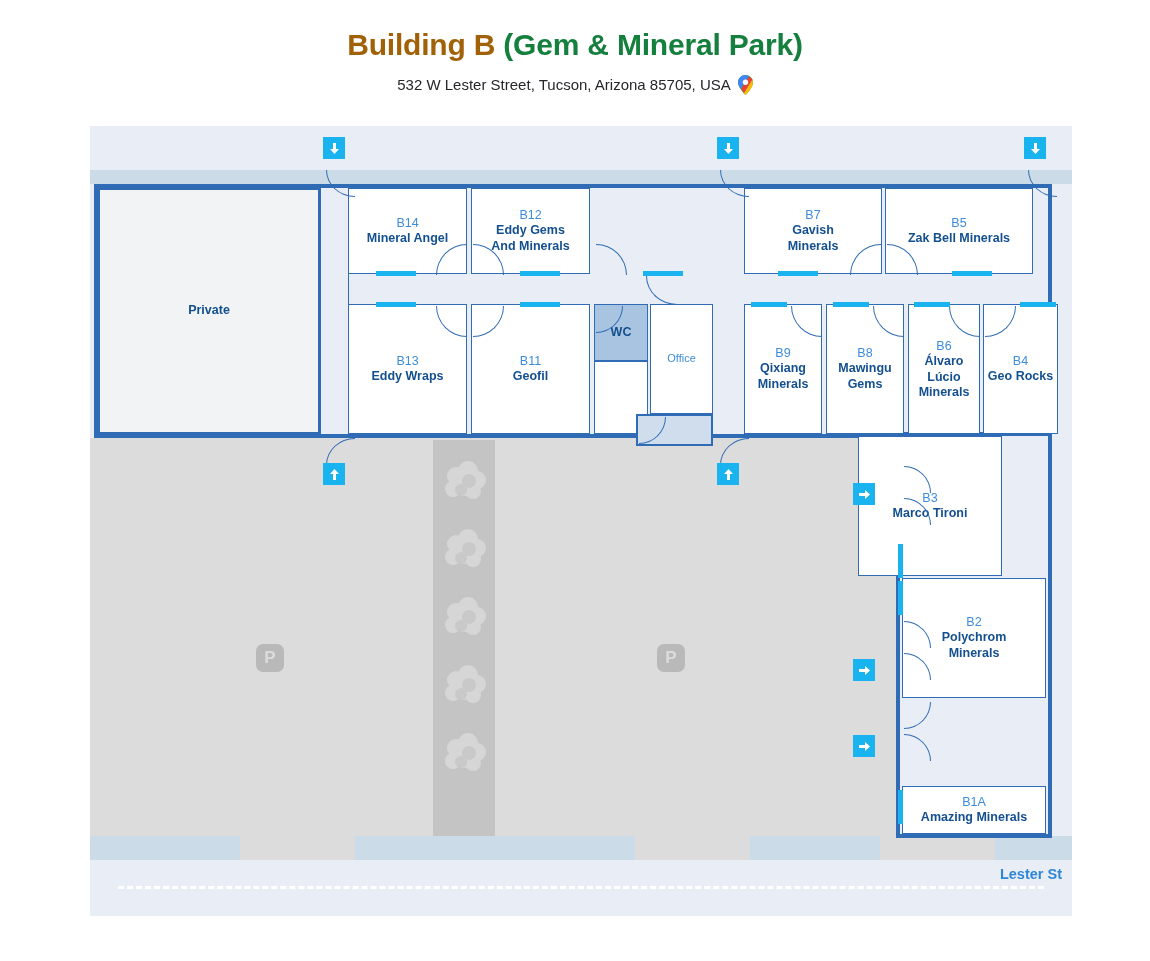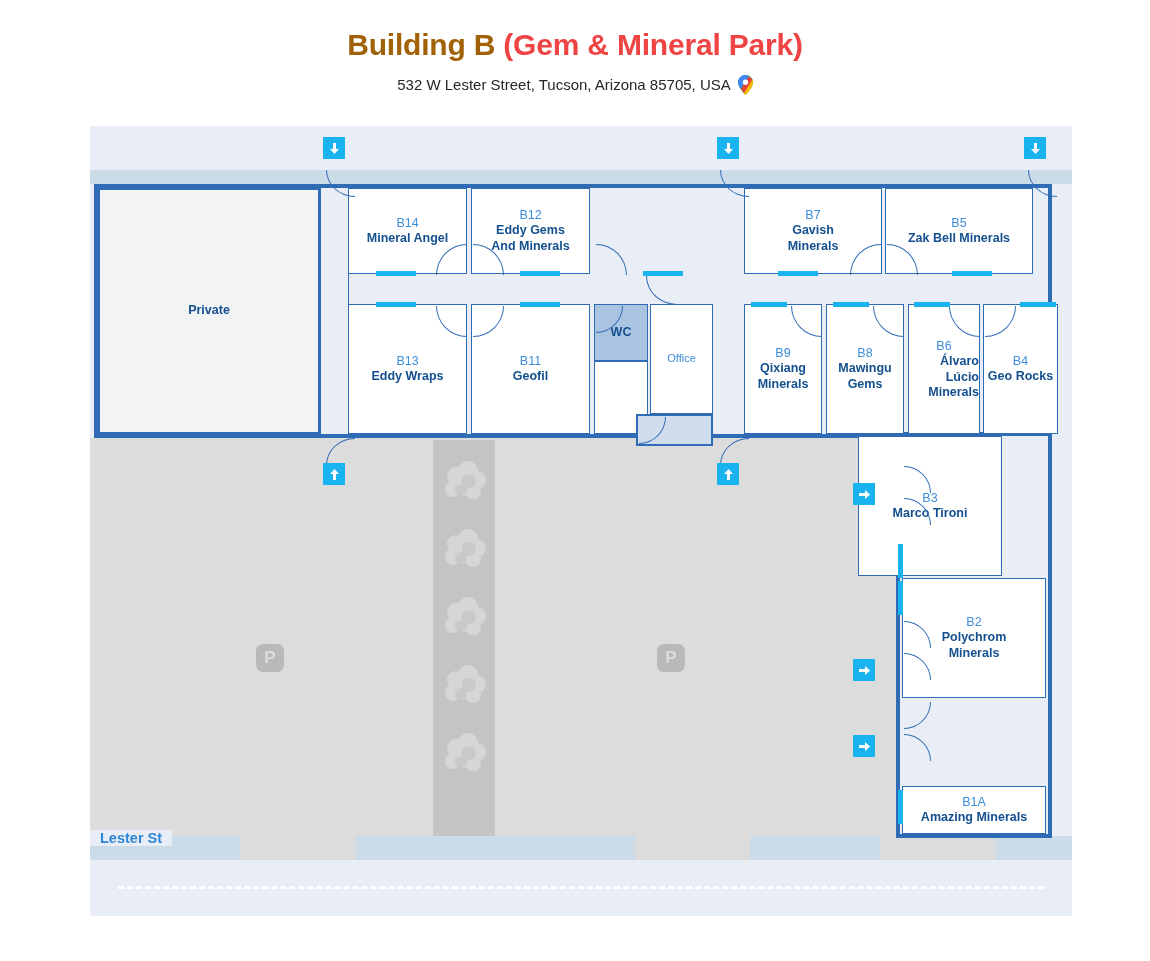--- a/index.html
+++ b/index.html
@@ -6,21 +6,21 @@
   body{
     width:1150px;height:961px;
     background:#ffffff;
     font-family:"Liberation Sans", sans-serif;
     overflow:hidden;
   }
   
   .header{width:1150px;padding-top:28px;text-align:center;}
   .title{font-size:30px;font-weight:bold;letter-spacing:-0.2px;line-height:1.15;}
   .title .t-dark{color:#a16207;}
-  .title .t-light{color:#ef4444;}
+  .title .t-light{color:#15803d;}
   .subtitle{
     margin-top:12px;font-size:15px;color:#26262b;font-weight:500;
     display:flex;align-items:center;justify-content:center;gap:7px;
   }
   .pin{display:inline-block;width:15px;height:20px;position:relative;}
   .pin svg{display:block;}
 
   
   .map{
     position:absolute;left:90px;top:126px;width:982px;height:790px;
@@ -38,21 +38,21 @@
   .sidewalk{left:0;top:710px;width:982px;height:24px;background:#cbdce8;}
   .drive-cut{top:710px;height:24px;background:#dcdcdc;}
 
   
   .street{left:0;top:734px;width:982px;height:56px;background:#e9edf6;}
   .street-dash{
     position:absolute;left:28px;top:760px;width:926px;height:0;
     border-top:3px dashed #ffffff;
   }
   .street-label{
-    position:absolute;left:0;top:704px;width:982px;text-align:left;
+    position:absolute;left:0;top:740px;width:982px;text-align:right;
     font-size:14.5px;font-weight:bold;color:#2d86d6;
   }
   .street-label span{background:#e9edf6;padding:0 10px;}
 
   
   .bldg-wall{border:4px solid #2f6cb5;background:#e9edf6;}
 
   
   .room{background:#ffffff;border:1.6px solid #2f6cb5;}
   .room-private{background:#f2f3f5;border:2px solid #2f6cb5;}
@@ -323,21 +323,21 @@
       <span class="rname" style="white-space:pre-line;">Mawingu
 Gems</span>
     </div>
   </div>
   <div class="door dr-bl" style="left:783px;top:180px;width:30px;height:30px;"></div>
   <div class="dmark-h" style="left:743px;top:176px;width:36px;"></div>
 
   <div class="abs room" style="left:818px;top:178px;width:72px;height:130px;">
     <div class="rlabel">
       <span class="rnum">B6</span>
-      <span class="rname" style="white-space:pre-line;text-align:right;">Álvaro
+      <span class="rname" style="white-space:pre-line;">Álvaro
 Lúcio
 Minerals</span>
     </div>
   </div>
   <div class="door dr-bl" style="left:859px;top:180px;width:30px;height:30px;"></div>
   <div class="dmark-h" style="left:824px;top:176px;width:36px;"></div>
 
   <div class="abs room" style="left:893px;top:178px;width:75px;height:130px;">
     <div class="rlabel">
       <span class="rnum">B4</span>

